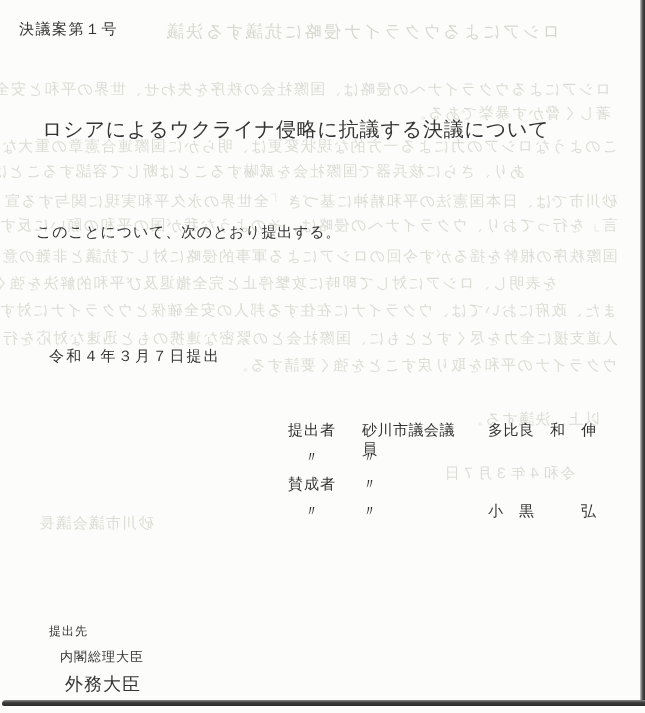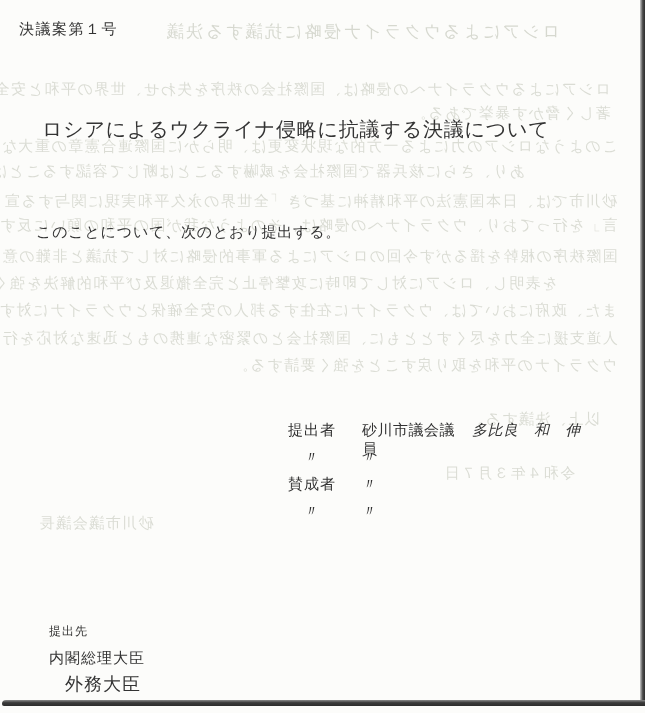--- a/index.html
+++ b/index.html
@@ -17,24 +17,24 @@
   .txt { position: absolute; white-space: nowrap; line-height: 1.2; }
   .doc-number   { left: 19px;  top: 20px;  font-size: 15px; letter-spacing: 1.5px; }
   .doc-title    { left: 42px;  top: 117px; font-size: 20px; letter-spacing: 0.8px; }
   .doc-intro    { left: 36px;  top: 223px; font-size: 15px; letter-spacing: 0.8px; }
   .doc-date     { left: 49px;  top: 347px; font-size: 15px; letter-spacing: 2.2px; }
 
   .submitters { position: absolute; left: 288px; top: 421px; font-size: 15px; }
   .s-row  { display: flex; align-items: baseline; height: 27px; }
   .s-role { width: 48px;  text-align: center; letter-spacing: 1px; font-family: Liberation Mono, monospace; }
   .s-aff  { width: 106px; text-align: left; margin-left: 26px; letter-spacing: 0.5px; }
-  .s-name { width: 120px; margin-left: 4px; white-space: pre; letter-spacing: 0.5px; font-style: italic; }
+  .s-name { width: 120px; margin-left: 20px; white-space: pre; letter-spacing: 0.5px; }
 
   .recipients-label { left: 49px; top: 624px; font-size: 12px; letter-spacing: 1px; }
-  .recipient-a      { left: 49px; top: 649px; font-size: 15px; letter-spacing: 1px; }
+  .recipient-a      { left: 60px; top: 649px; font-size: 13px; letter-spacing: 1px; }
   .recipient-b      { left: 65px; top: 674px; font-size: 18px; letter-spacing: 1px; }
 
   
   .bleed-line {
     position: absolute;
     transform: scaleX(-1);
     white-space: nowrap;
     font-size: 15px;
     letter-spacing: 1.5px;
     color: #8f957f;
@@ -79,38 +79,40 @@
       <div class="bleed-line" style="top: 464px; right: 70px;">令和４年３月７日</div>
       <div class="bleed-line" style="top: 514px; left: 38px;">砂川市議会議長</div>
     </div>
 
   <div class="txt doc-number">決議案第１号</div>
 
   <div class="txt doc-title">ロシアによるウクライナ侵略に抗議する決議について</div>
 
   <div class="txt doc-intro">このことについて、次のとおり提出する。</div>
 
+  <div class="txt doc-date">令和４年３月７日提出</div>
 
   <div class="submitters">
     <div class="s-row">
       <span class="s-role">提出者</span>
       <span class="s-aff">砂川市議会議員</span>
       <span class="s-name">多比良　和　伸</span>
     </div>
     <div class="s-row">
       <span class="s-role">〃</span>
       <span class="s-aff">〃</span>
     </div>
     <div class="s-row">
       <span class="s-role">賛成者</span>
       <span class="s-aff">〃</span>
     </div>
     <div class="s-row">
       <span class="s-role">〃</span>
       <span class="s-aff">〃</span>
+      <span class="s-name">小　黒　　　弘</span>
     </div>
   </div>
 
   <div class="txt recipients-label">提出先</div>
   <div class="txt recipient-a">内閣総理大臣</div>
   <div class="txt recipient-b">外務大臣</div>
 
   <div class="edge-right"></div>
   <div class="edge-bottom"></div>
 </div>

